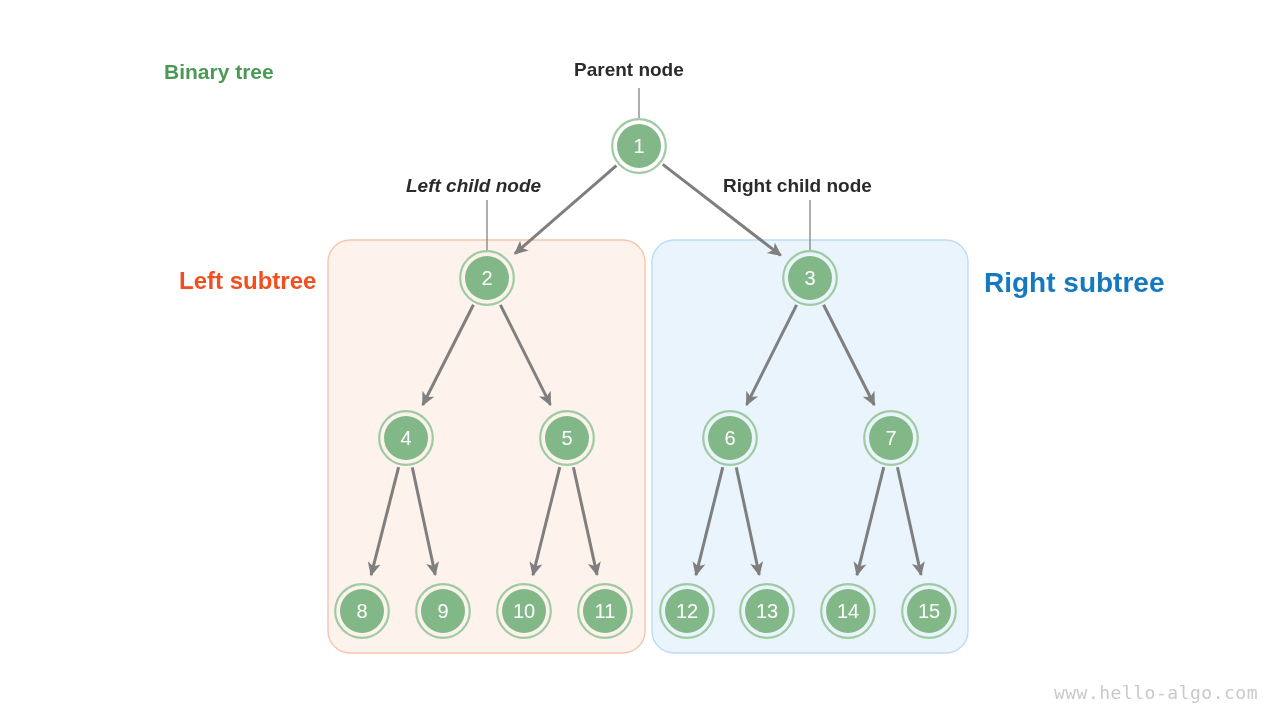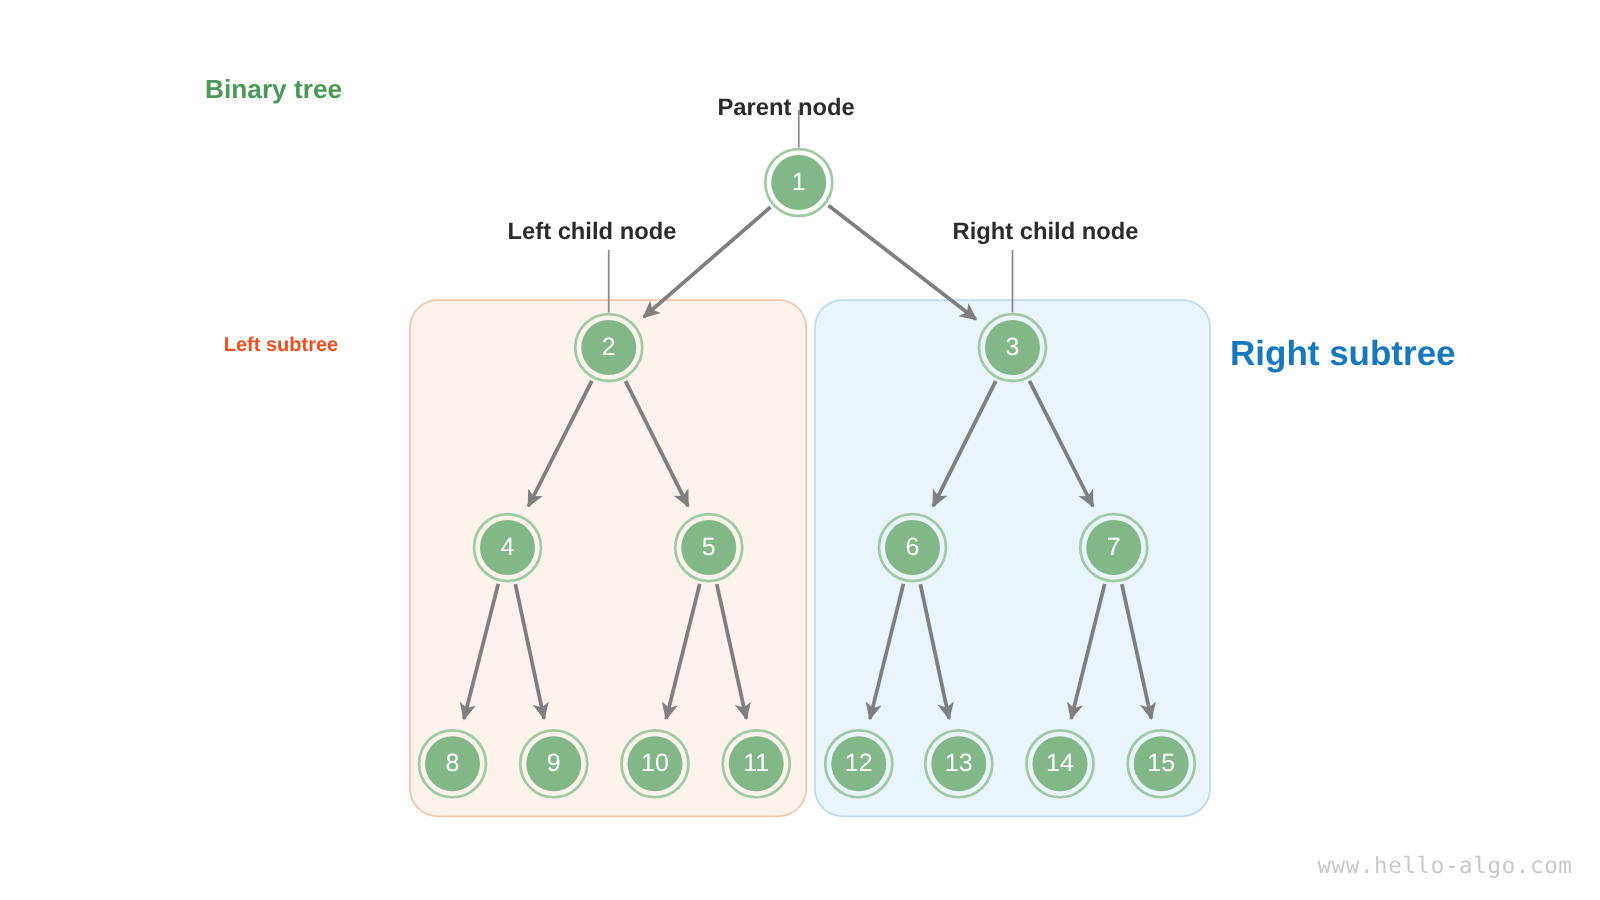--- a/index.html
+++ b/index.html
@@ -27,21 +27,21 @@
     font-family: "Liberation Sans", sans-serif;
     font-weight: bold;
     white-space: nowrap;
     line-height: 1;
   }
   .label-title {
     font-size: 21px;
     color: #4a9a56;
   }
   .label-left-sub {
-    font-size: 16px;
+    font-size: 24px;
     color: #f24e1e;
   }
   .label-right-sub {
     font-size: 28px;
     color: #1679c0;
   }
   .label-node-desc {
     font-size: 19px;
     color: #2b2b2b;
   }
@@ -170,25 +170,25 @@
         <g>
           <circle cx="929" cy="611" r="26.8" fill="none" stroke="#9fcba3" stroke-width="2.2"></circle>
           <circle cx="929" cy="611" r="22" fill="#82b887"></circle>
           <text x="929" y="611" text-anchor="middle" dominant-baseline="central" class="node-text">15</text>
         </g>
       </g>
   </svg>
 
   <div class="label label-title" style="left:164px; top:61px;">Binary tree</div>
 
-  <div class="label label-node-desc" style="left:574px; top:77px;">Parent node</div>
+  <div class="label label-node-desc" style="left:574px; top:60px;">Parent node</div>
 
-  <div class="label label-node-desc" style="left:406px; top:176px;">Left child node</div>
+  <div class="label label-node-desc" style="left:406px; top:176px;font-style:italic;">Left child node</div>
 
-  <div class="label label-node-desc" style="left:762px; top:176px;">Right child node</div>
+  <div class="label label-node-desc" style="left:723px; top:176px;">Right child node</div>
 
   <div class="label label-left-sub" style="left:179px; top:269px;">Left subtree</div>
 
   <div class="label label-right-sub" style="left:984px; top:269px;">Right subtree</div>
 
   <div class="watermark">www.hello-algo.com</div>
 
 </div>
 
 </body></html>

